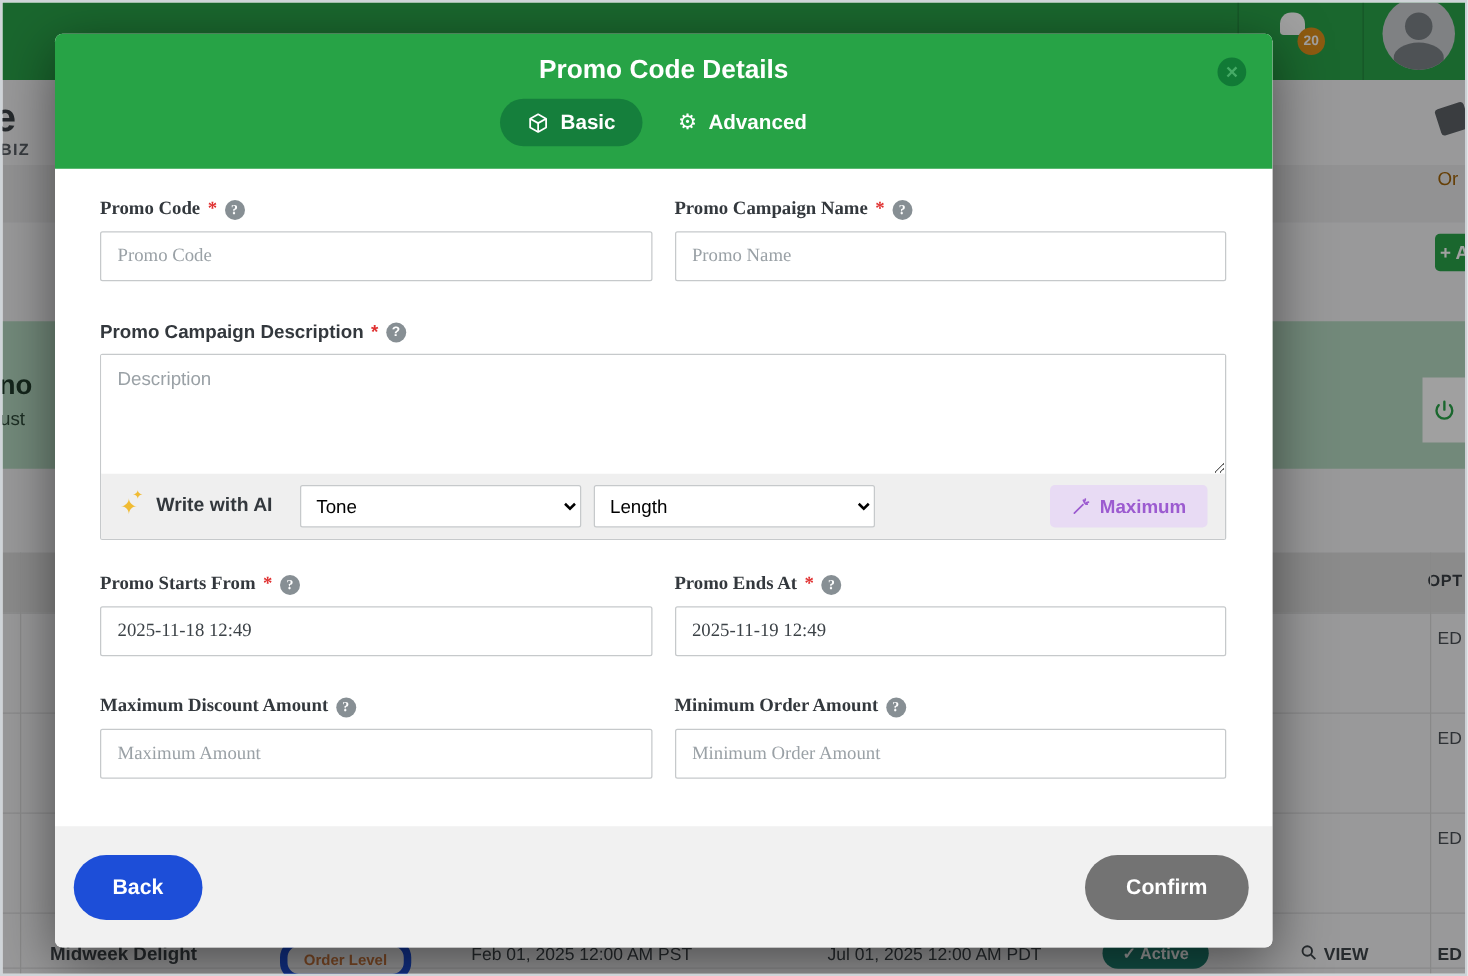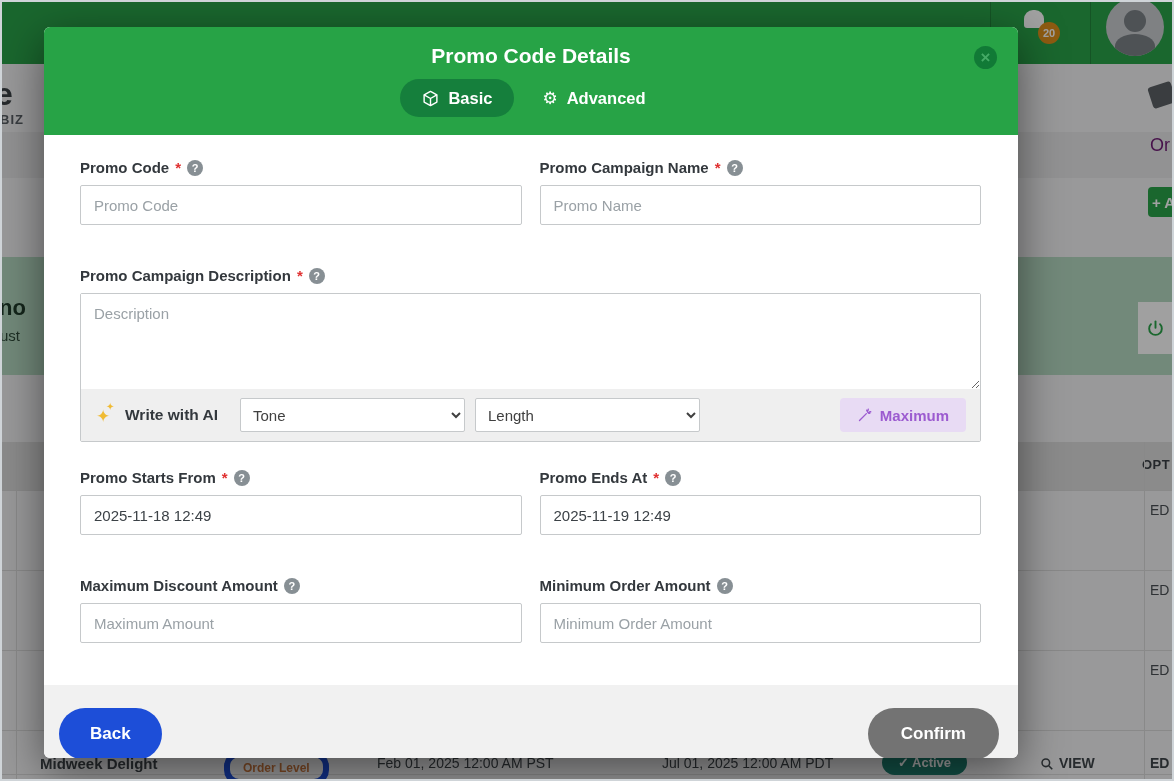--- a/index.html
+++ b/index.html
@@ -15,76 +15,76 @@
   .bg-nav-div { position:absolute; top:0; height:62px; width:1px; background:rgba(0,0,0,0.18); }
   .bg-bell { position:absolute; left:1022px; top:8px; width:20px; height:18px; background:#fff; border-radius:9px 9px 3px 3px; }
   .bg-badge { position:absolute; left:1036px; top:3px; width:22px; height:22px; border-radius:50%;
     background:#e0901c; color:#fff; font-size:11px; font-weight:bold; display:flex; align-items:center; justify-content:center;margin-top:17px; }
   .bg-avatar { position:absolute; left:1104px; top:-4px; width:58px; height:58px; border-radius:50%; background:#c9cdd0; overflow:hidden; }
   .bg-avatar .head { position:absolute; left:18px; top:12px; width:22px; height:22px; border-radius:50%; background:#7c8287; }
   .bg-avatar .shoulders { position:absolute; left:9px; top:36px; width:40px; height:24px; border-radius:50% 50% 0 0; background:#7c8287; }
   .bg-logo-e { position:absolute; left:-7px; top:74px; font-size:32px; font-weight:bold; color:#3c4247; }
   .bg-biz { position:absolute; left:-2px; top:110px; font-size:13px; letter-spacing:1px; color:#5a6066;font-weight:bold; }
   .bg-toolbar { position:absolute; left:0; right:0; top:130px; height:46px; background:#e7e8e9; }
-  .bg-nav-or { position:absolute; left:1148px; top:133px; font-size:18px; color:#701a75; }
+  .bg-nav-or { position:absolute; left:1148px; top:133px; font-size:15px; color:#a16207; }
   .bg-tagicon { position:absolute; left:1148px; top:82px; width:24px; height:22px; background:#5c6166; border-radius:3px; transform:rotate(-18deg); }
   .bg-addbtn { position:absolute; left:1146px; top:185px; width:40px; height:30px; background:#2aa44a; color:#fff;
     font-weight:bold; font-size:15px; display:flex; align-items:center; padding-left:4px; border-radius:4px 0 0 4px; }
   .bg-banner { position:absolute; left:0; right:0; top:255px; height:118px; background:#b5d9c2; }
   .bg-banner-t1 { position:absolute; left:-3px; top:293px; font-size:22px; font-weight:bold; color:#203c2b; }
   .bg-banner-t2 { position:absolute; left:-2px; top:325px; font-size:15px; color:#2e4a39; }
   .bg-powercard { position:absolute; right:0; top:300px; width:34px; height:52px; background:#fdfdfd; display:flex; align-items:center; justify-content:center; }
   .bg-thead { position:absolute; left:0; right:0; top:440px; height:48px; background:#dcdddd; }
   .bg-opt { position:absolute; left:1140px; top:455px; font-size:13px; font-weight:bold; letter-spacing:0.5px; color:#3a3f44; }
   .bg-rowline { position:absolute; left:0; right:0; height:1px; background:#d9dada; }
   .bg-vline { position:absolute; width:1px; background:#d9dada; }
   .bg-ed { position:absolute; left:1148px; font-size:14px; color:#4a4f54; }
   .bg-bottomrow { position:absolute; left:0; right:0; top:748px; height:33px; font-size:14px; color:#3f454a; }
   .bg-name { position:absolute; left:38px; top:5px; font-size:15px; font-weight:bold; }
   .bg-levelpill { position:absolute; left:222px; top:1px; border:6px solid #1d4ed8; color:#c9763d; border-radius:15px;
     padding:4px 13px; font-size:12px; font-weight:bold; }
   .bg-date1 { position:absolute; left:349px; top:5px;margin-left:26px; }
   .bg-date2 { position:absolute; left:660px; top:5px; }
   .bg-status { position:absolute; left:880px; top:0; background:#1d7f70; color:#fff; border-radius:15px; padding:5px 16px; font-size:13px; font-weight:bold; }
-  .bg-view { position:absolute; left:1038px; top:5px; font-weight:bold; display:flex; gap:5px; align-items:flex-end; }
+  .bg-view { position:absolute; left:1038px; top:5px; font-weight:bold; display:flex; gap:5px; align-items:flex-start; }
   .bg-ed-bottom { position:absolute; left:1148px; top:5px; font-weight:bold; }
   
   .overlay { position:absolute; inset:0; background:rgba(0,0,0,0.37); }
   
   .modal { position:absolute; left:42px; top:25px; width:974px; height:731px; background:#fff; border-radius:6px;
     box-shadow:0 12px 45px rgba(0,0,0,0.5); display:flex; flex-direction:column; overflow:hidden; }
   .m-header { background:#27a346; height:108px; position:relative; flex:none; }
   .m-title { text-align:center; padding-top:17px; color:#fff; font-size:21px; font-weight:600; }
   .m-tabs { margin-top:11px; display:flex; justify-content:center; align-items:center; gap:12px; }
   .tab { height:38px; display:flex; align-items:center; gap:9px; color:#fff; font-size:16.5px; font-weight:600; padding:0 16px; cursor:pointer; }
   .tab.active { background:#157f3c; border-radius:19px; padding:0 22px; }
   .gear { font-family:"DejaVu Sans", sans-serif; font-size:17px; line-height:1; }
   .m-close { position:absolute; top:19px; right:21px; width:23px; height:23px; border-radius:50%; background:#117a36;
     color:#45aa66; font-size:17px; font-weight:bold; display:flex; align-items:center; justify-content:center; cursor:pointer; line-height:1; }
   .m-body { flex:1; background:#fff; padding:24px 37px 0 36px; }
-  .frow { display:flex; gap:18px; margin-bottom:42px; }
+  .frow { display:flex; gap:18px; margin-bottom:32px;font-family:Liberation Serif, serif; }
   .field { flex:1; min-width:0; }
   .lblrow { display:flex; align-items:center; gap:6px; margin-bottom:9px; }
   .flabel { font-size:15px; font-weight:bold; color:#33383d; }
   .req { color:#e03131; font-weight:bold; font-size:15px; }
   .help { width:16px; height:16px; border-radius:50%; background:#878f94; color:#fff; font-size:11px; font-weight:bold;
     display:inline-flex; align-items:center; justify-content:center; flex:none; }
   input.tin { width:100%; height:40px; border:1px solid #c6c9cb; border-radius:2px; padding:0 13px; font-size:15px;
     color:#3c4247; background:#fff; font-family:inherit; }
   input.tin::placeholder, textarea::placeholder { color:#9aa1a6; }
   .descwrap { border:1px solid #c6c9cb; border-radius:2px; margin-bottom:27px; }
   .descwrap textarea { display:block; width:100%; height:95px; border:0; outline:none; padding:11px 13px; font-size:15px;
     font-family:inherit; color:#3c4247; resize:vertical; }
   .aibar { display:flex; align-items:center; background:#efefef; padding:9px 14px; gap:10px; }
   .sparkle { position:relative; width:20px; height:22px; flex:none; }
   .sparkle .s1 { position:absolute; left:1px; top:4px; color:#f0bb33; font-size:17px; line-height:1; font-family:"DejaVu Sans",sans-serif; }
   .sparkle .s2 { position:absolute; left:11px; top:-2px; color:#f0bb33; font-size:10px; line-height:1; font-family:"DejaVu Sans",sans-serif; }
   .ailabel { font-weight:bold; font-size:15.5px; color:#33383d; margin-right:12px; }
   select.aisel { width:225px; height:34px; border:1px solid #c6c9cb; border-radius:2px; background:#fff; font-size:15px;
-    color:#404040; padding:0 8px; font-family:inherit; }
+    color:#000000; padding:0 8px; font-family:inherit; }
   .genbtn { margin-left:auto; background:#e8dbf4; color:#9c5bd0; border:none; border-radius:4px; height:34px;
     padding:0 17px; font-weight:bold; font-size:15px; display:flex; align-items:center; gap:8px; cursor:pointer; font-family:inherit; }
   .m-footer { flex:none; height:97px; background:#f1f1f1; display:flex; align-items:center; justify-content:space-between;
     padding:0 19px 0 15px; }
   .pillbtn { border:none; height:52px; border-radius:27px; color:#fff; font-weight:bold; font-size:17px; cursor:pointer;
     font-family:inherit; }
   .btn-back { background:#1d4ed8; padding:0 31px; }
   .btn-confirm { background:#737373; padding:0 33px;text-align:right; }
 </style>
 </head>

